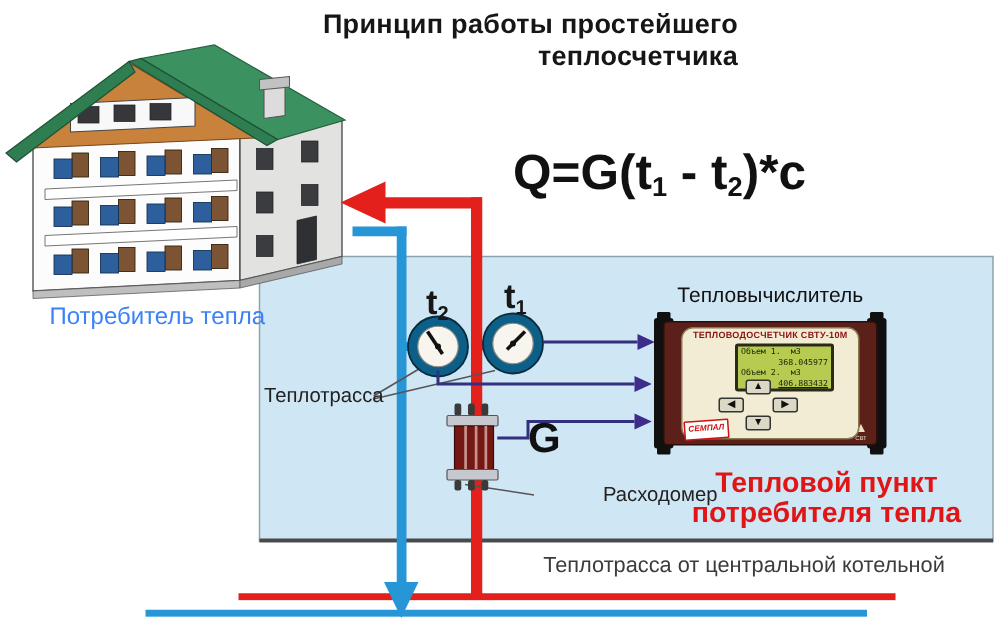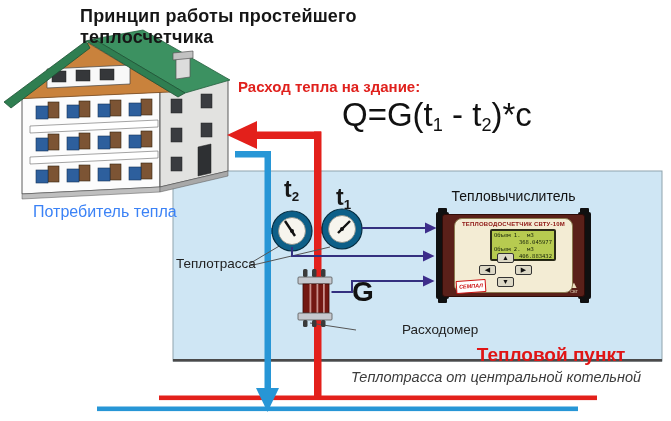--- a/index.html
+++ b/index.html
@@ -1,33 +1,33 @@
 <!DOCTYPE html>
 <html><head>
 <meta charset="utf-8">
 <style>
   html,body{margin:0;padding:0;background:#ffffff;}
   body{font-family:"Liberation Sans","DejaVu Sans",sans-serif;}
   #stage{position:relative;width:671px;height:421px;background:#ffffff;overflow:hidden;}
   #stage svg{position:absolute;left:0;top:0;}
   .abs{position:absolute;}
-  .title{left:80px;top:6px;width:412px;text-align:left;font-size:18px;font-weight:bold;color:#161616;letter-spacing:.2px;}
+  .title{left:80px;top:6px;width:412px;text-align:right;font-size:18px;font-weight:bold;color:#161616;letter-spacing:.2px;}
   .red-heading{left:238px;top:78px;font-size:15px;font-weight:bold;color:#e0211d;}
-  .formula{left:342px;top:96px;font-size:33px;font-weight:normal;color:#111;white-space:nowrap;}
+  .formula{left:342px;top:96px;font-size:33px;font-weight:bold;color:#111;white-space:nowrap;}
   .formula sub{font-size:0.55em;vertical-align:-0.25em;}
   .house-label{left:33px;top:203px;font-size:16px;color:#3b82f6;}
   .t-label{font-size:23px;font-weight:bold;color:#171717;}
   .t-label sub{font-size:0.58em;vertical-align:-0.3em;}
-  .t2{left:284px;top:176px;text-align:right;} .t1{left:336px;top:184px;}
+  .t2{left:284px;top:188px;text-align:right;} .t1{left:336px;top:184px;}
   .thermo-label{left:176px;top:256px;font-size:13.5px;color:#222;}
   .g-label{left:352px;top:276px;font-size:28px;font-weight:bold;color:#111;}
   .flowmeter-label{left:357px;top:322px;font-size:13.5px;color:#222;margin-left:45px;}
   .device-label{left:436px;top:188px;width:155px;text-align:center;font-size:14px;color:#111;}
-  .heat-point{left:440px;top:313px;width:222px;text-align:center;font-size:19px;font-weight:bold;color:#e01515;line-height:20px;margin-top:32px;}
-  .main-label{left:340px;top:369px;width:312px;text-align:center;font-size:14.5px;font-style:italic;color:#3c3c3c;}
+  .heat-point{left:440px;top:313px;width:222px;text-align:center;font-size:19px;font-weight:bold;color:#e01515;line-height:20px;}
+  .main-label{left:340px;top:369px;width:312px;text-align:center;font-size:14.5px;color:#3c3c3c;}
 
   
   .device{left:436px;top:210px;width:155px;height:91px;}
   .device .rail{position:absolute;top:2px;bottom:2px;width:13px;background:#101010;border-radius:2px;}
   .rail-l{left:0;} .rail-r{right:0;}
   .device .tab{position:absolute;width:9px;height:7px;background:#101010;border-radius:1px;}
   .tab-tl{left:2px;top:-2px;} .tab-bl{left:2px;bottom:-2px;} .tab-tr{right:2px;top:-2px;} .tab-br{right:2px;bottom:-2px;}
   .device .body{position:absolute;left:6px;right:6px;top:4px;bottom:4px;background:#5a2019;border-radius:3px;border:1px solid #2e0c08;}
   .device .panel{position:absolute;left:18px;right:18px;top:8px;bottom:8px;background:#f3ecd4;border-radius:8px;border:1px solid #8a7a50;}
   .device .model{position:absolute;left:0;right:0;top:2px;text-align:center;font-size:6px;font-weight:bold;color:#8c1210;letter-spacing:.2px;white-space:nowrap;}
@@ -168,21 +168,20 @@
       <path d="M331.5,292 H352 V281 H423"></path>
     </g>
     <g fill="#3d2d8a">
       <polygon points="425,222.6 425,233.4 436.5,228"></polygon>
       <polygon points="423,250.6 423,261.4 434.5,256"></polygon>
       <polygon points="423,275.6 423,286.4 434.5,281"></polygon>
     </g>
   </svg>
 
   <div class="abs title">Принцип работы простейшего теплосчетчика</div>
-  <div class="abs red-heading">Расход тепла на здание:</div>
   <div class="abs formula"><span>Q=G(t</span><sub>1</sub><span> - t</span><sub>2</sub><span>)*c</span></div>
   <div class="abs house-label">Потребитель тепла</div>
   <div class="abs t-label t2"><span>t</span><sub>2</sub></div>
   <div class="abs t-label t1"><span>t</span><sub>1</sub></div>
   <div class="abs thermo-label">Теплотрасса</div>
   <div class="abs g-label">G</div>
   <div class="abs flowmeter-label">Расходомер</div>
   <div class="abs device-label">Тепловычислитель</div>
 
   <div class="abs device">
@@ -205,16 +204,17 @@
     </div>
     <div class="btn btn-up">▲</div>
     <div class="btn btn-left">◀</div>
     <div class="btn btn-right">▶</div>
     <div class="btn btn-down">▼</div>
     <div class="brand">СЕМПАЛ</div>
   </div>
 
   <div class="abs heat-point">
     <div>Тепловой пункт</div>
+    <div>потребителя тепла</div>
   </div>
   <div class="abs main-label">Теплотрасса от центральной котельной</div>
 
 </div>
 
 </body></html>

